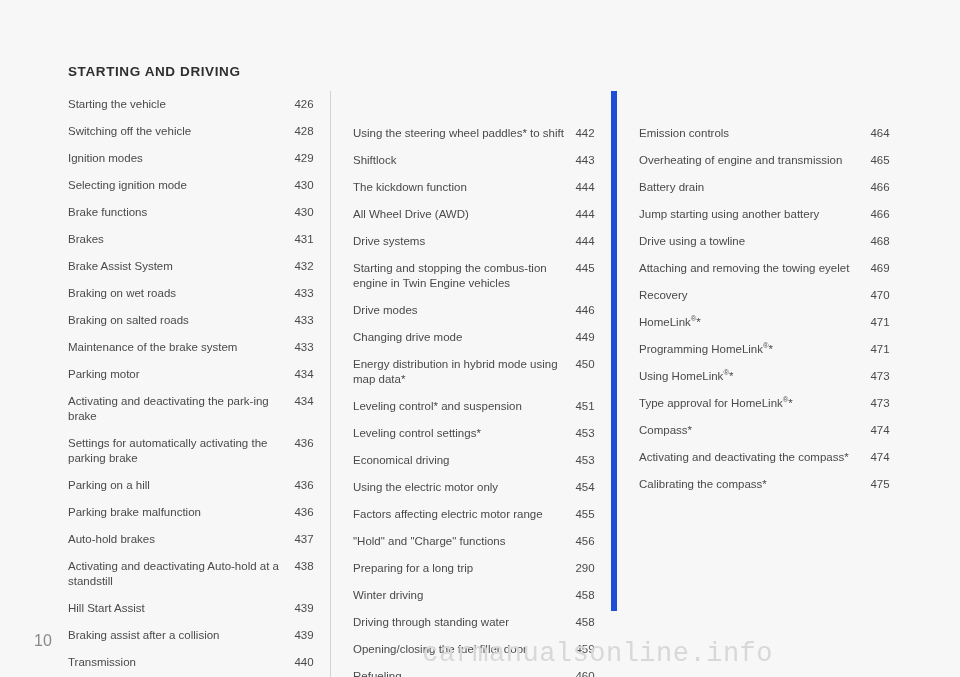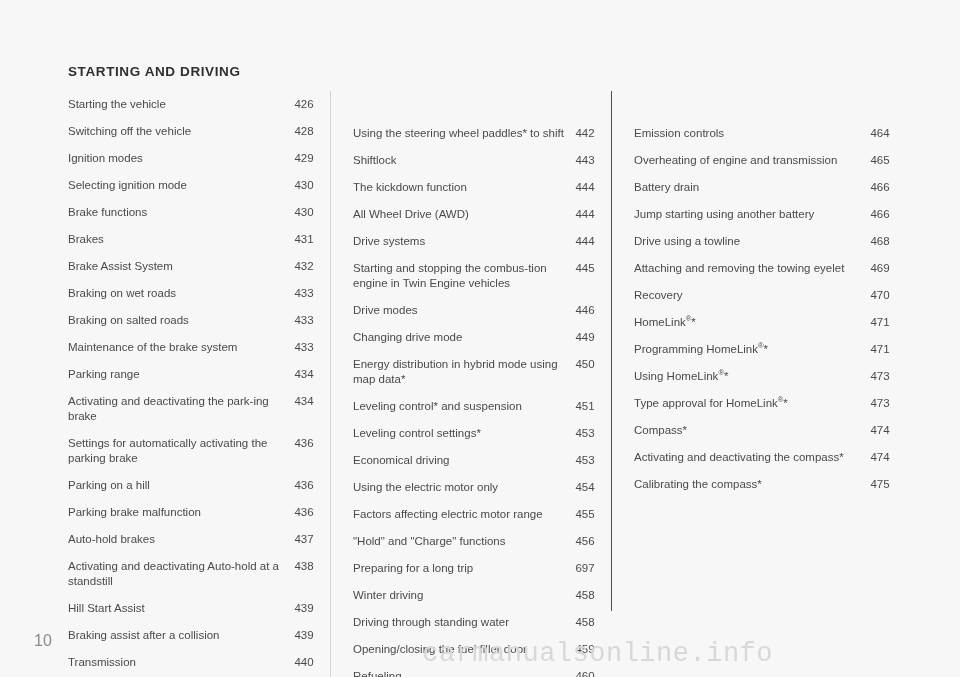--- a/index.html
+++ b/index.html
@@ -40,21 +40,21 @@
     display: flex;
     flex-direction: row;
     align-items: flex-start;
   }
   .col {
     position: relative;
     box-sizing: border-box;
   }
   .col1 { width: 262px; padding-right: 14px; }
   .col2 { width: 281px; padding-left: 22px; padding-right: 14px; border-left: 1px solid #d2d2d2; }
-  .col3 { width: 281px; padding-left: 22px; border-left: 1px solid #1d4ed8; }
+  .col3 { width: 281px; padding-left: 22px; border-left: 6px solid #1d4ed8; }
   .col2, .col3 { min-height: 520px; }
   .col2 .toc, .col3 .toc { margin-top: 29px; }
 
   .toc {
     list-style: none;
     margin: 0;
     padding: 0;
   }
   .toc-row {
     display: flex;
@@ -146,21 +146,21 @@
             </li>
             <li class="toc-row">
               <span class="toc-label">Braking on salted roads</span>
               <span class="toc-page">433</span>
             </li>
             <li class="toc-row">
               <span class="toc-label">Maintenance of the brake system</span>
               <span class="toc-page">433</span>
             </li>
             <li class="toc-row">
-              <span class="toc-label">Parking range</span>
+              <span class="toc-label">Parking motor</span>
               <span class="toc-page">434</span>
             </li>
             <li class="toc-row two-line">
               <span class="toc-label">Activating and deactivating the park-ing brake</span>
               <span class="toc-page">434</span>
             </li>
             <li class="toc-row two-line">
               <span class="toc-label">Settings for automatically activating the parking brake</span>
               <span class="toc-page">436</span>
             </li>
@@ -252,21 +252,21 @@
             <li class="toc-row">
               <span class="toc-label">Factors affecting electric motor range</span>
               <span class="toc-page">455</span>
             </li>
             <li class="toc-row">
               <span class="toc-label">"Hold" and "Charge" functions</span>
               <span class="toc-page">456</span>
             </li>
             <li class="toc-row">
               <span class="toc-label">Preparing for a long trip</span>
-              <span class="toc-page">697</span>
+              <span class="toc-page">290</span>
             </li>
             <li class="toc-row">
               <span class="toc-label">Winter driving</span>
               <span class="toc-page">458</span>
             </li>
             <li class="toc-row">
               <span class="toc-label">Driving through standing water</span>
               <span class="toc-page">458</span>
             </li>
             <li class="toc-row">

